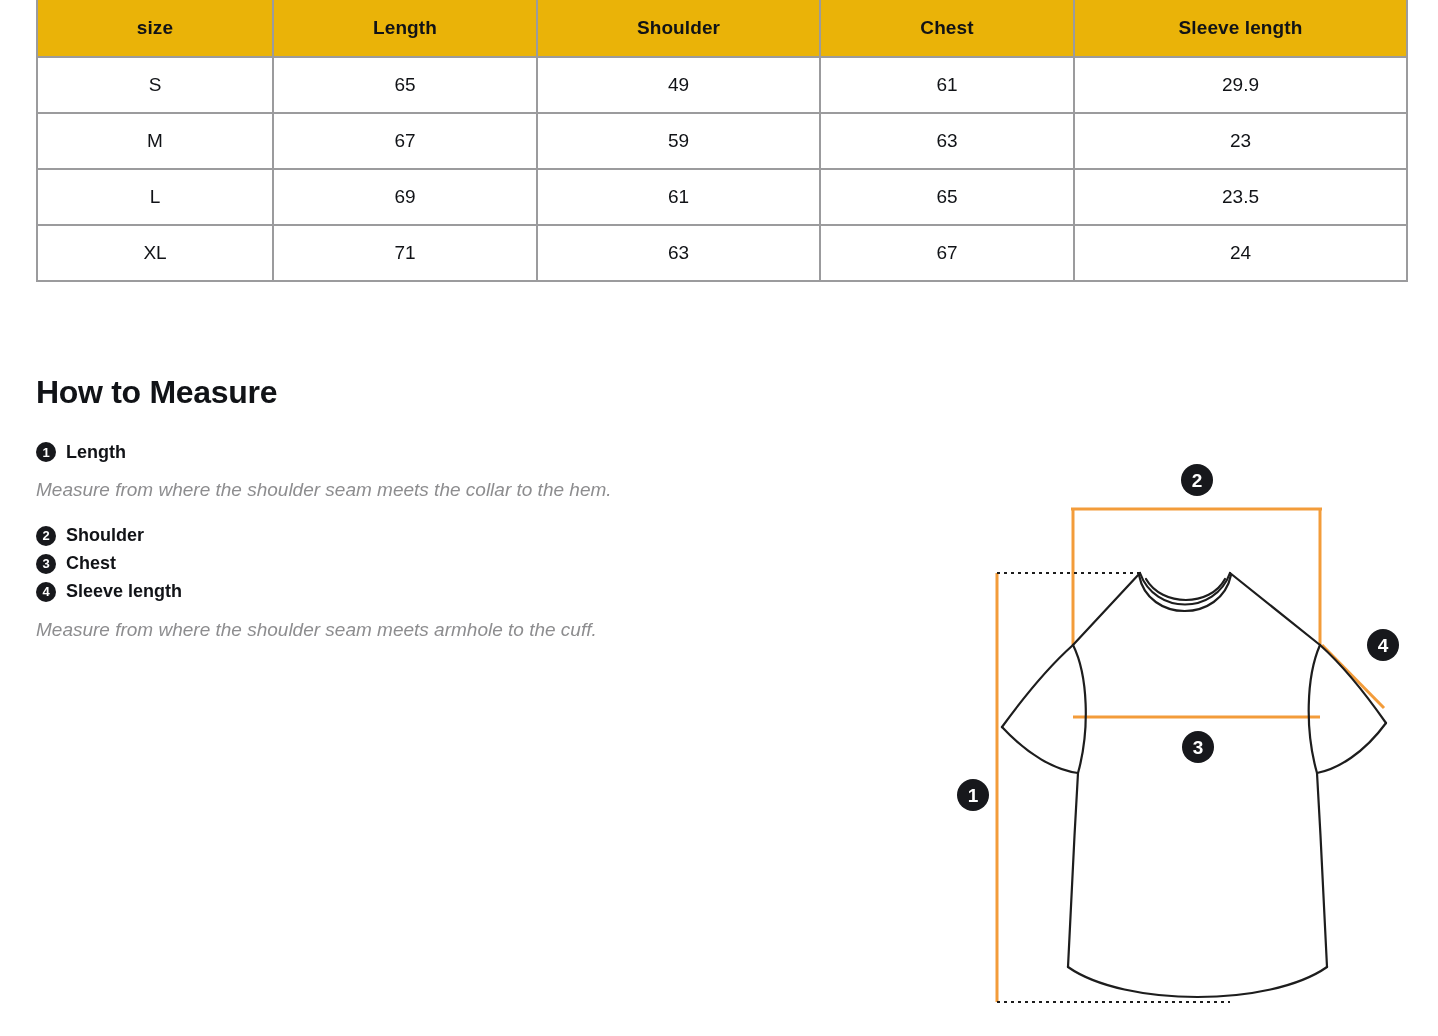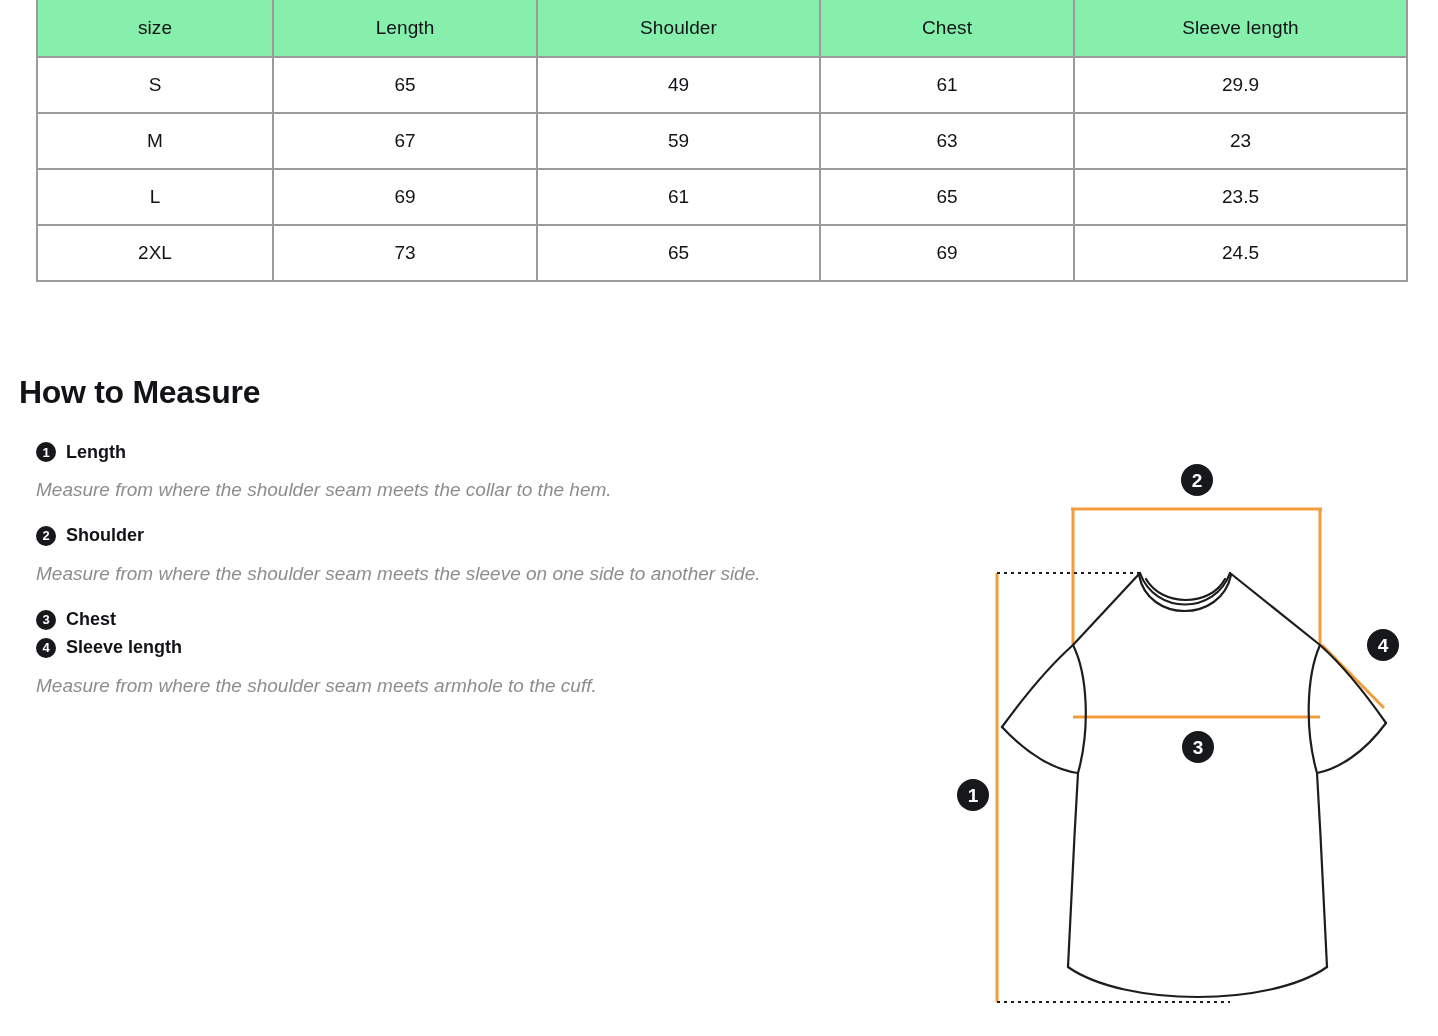--- a/index.html
+++ b/index.html
@@ -25,42 +25,42 @@
     table-layout: fixed;
   }
   table.size-table th,
   table.size-table td {
     border: 2px solid #9b9b9d;
     text-align: center;
     vertical-align: middle;
     color: #111317;
   }
   table.size-table th {
-    background: #86efac;
+    background: #eab308;
     height: 58px;
     font-size: 19px;
-    font-weight: normal;
+    font-weight: bold;
     letter-spacing: 0.1px;
   }
   table.size-table td {
     background: #ffffff;
     height: 56px;
     font-size: 19px;
     font-weight: normal;
   }
   col.c0 { width: 236px; }
   col.c1 { width: 264px; }
   col.c2 { width: 283px; }
   col.c3 { width: 254px; }
   col.c4 { width: 333px; }
 
   
   .how-title {
     position: absolute;
-    left: 19px;
+    left: 36px;
     top: 374px;
     font-size: 32px;
     font-weight: bold;
     color: #111317;
     letter-spacing: -0.3px;
   }
   .measure-list {
     position: absolute;
     left: 36px;
     top: 438px;
@@ -149,25 +149,25 @@
           <td>23</td>
         </tr>
         <tr>
           <td>L</td>
           <td>69</td>
           <td>61</td>
           <td>65</td>
           <td>23.5</td>
         </tr>
         <tr>
-          <td>2XL</td>
-          <td>73</td>
-          <td>65</td>
-          <td>69</td>
-          <td>24.5</td>
+          <td>XL</td>
+          <td>71</td>
+          <td>63</td>
+          <td>67</td>
+          <td>24</td>
         </tr>
       </tbody>
     </table>
   </div>
 
   <h2 class="how-title">How to Measure</h2>
 
   <div class="measure-list">
 
     <div class="m-item">
@@ -176,21 +176,20 @@
         <span class="m-label">Length</span>
       </div>
       <p class="m-desc">Measure from where the shoulder seam meets the collar to the hem.</p>
     </div>
 
     <div class="m-item">
       <div class="m-head">
         <span class="badge">2</span>
         <span class="m-label">Shoulder</span>
       </div>
-      <p class="m-desc">Measure from where the shoulder seam meets the sleeve on one side to another side.</p>
     </div>
 
     <div class="m-item">
       <div class="m-head">
         <span class="badge">3</span>
         <span class="m-label">Chest</span>
       </div>
     </div>
 
     <div class="m-item">

